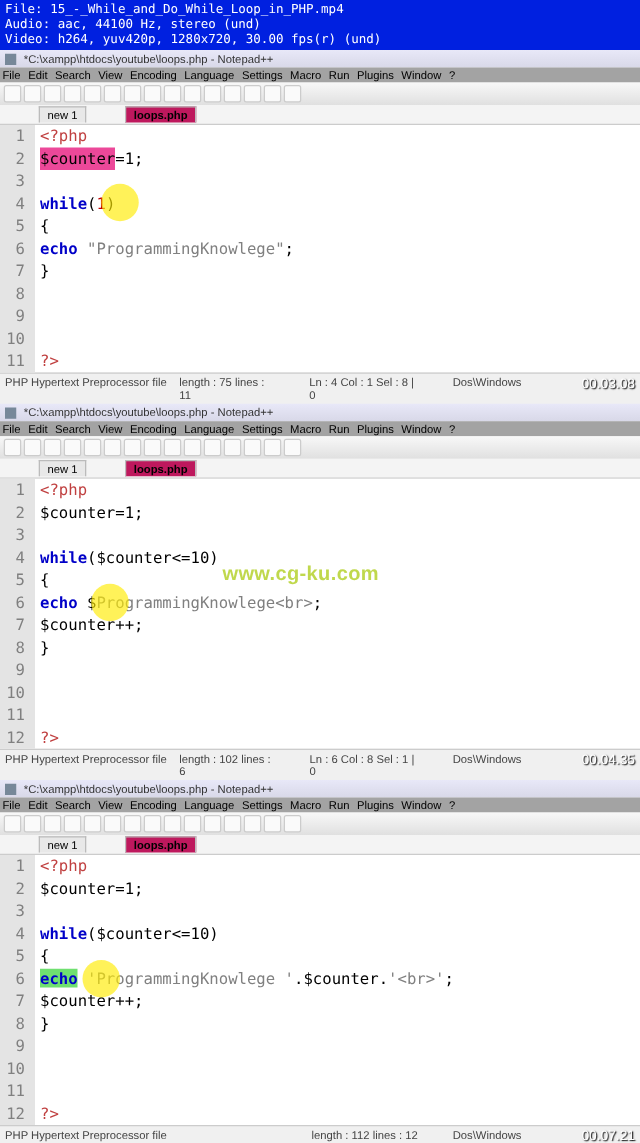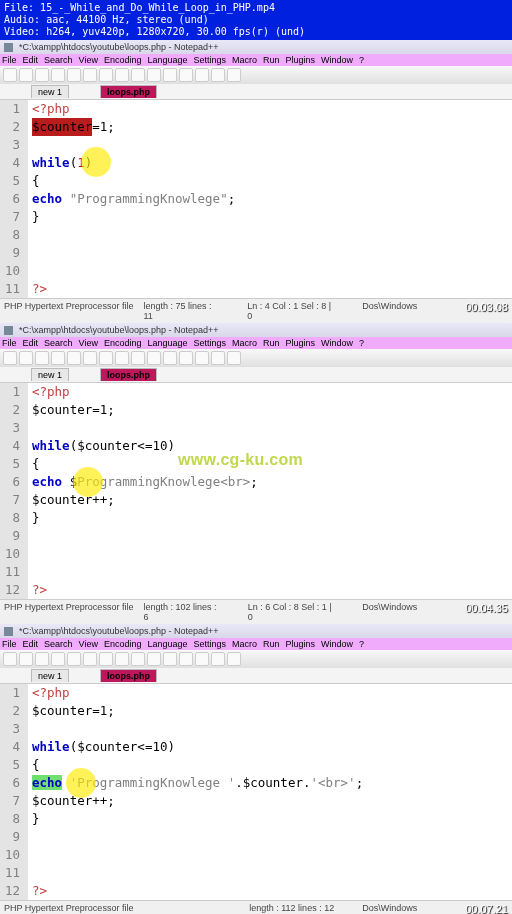--- a/index.html
+++ b/index.html
@@ -1,41 +1,41 @@
 <!DOCTYPE html>
 <html><head>
 <meta charset="utf-8">
 <style>
   * { margin: 0; padding: 0; box-sizing: border-box; }
   body { font-family: "Segoe UI", Tahoma, sans-serif; font-size: 10px; background: #fff; width: 512px; }
   .video-header { background: #0020e0; color: #fff; padding: 2px 4px; font-family: monospace; font-size: 10px; line-height: 12px; }
   .editor-frame { background: #f0f0f0; position: relative; }
   .titlebar { background: linear-gradient(to bottom, #e8e8f8, #d8d8e8); color: #333; font-size: 9px; padding: 2px 4px; display: flex; align-items: center; gap: 4px; }
-  .menubar { background: #f0abfc; font-size: 9px; padding: 1px 2px; display: flex; gap: 6px; }
+  .menubar { background: #a3a3a3; font-size: 9px; padding: 1px 2px; display: flex; gap: 6px; }
   .menubar span { cursor: default; }
   .toolbar { background: linear-gradient(to bottom, #f8f8f8, #e0e0e0); padding: 2px 3px; display: flex; gap: 2px; }
   .toolbar-btn { width: 14px; height: 14px; border: 1px solid #ccc; border-radius: 2px; background: #fafafa; display: inline-block; }
   .tabbar { background: #f4f4f4; padding: 1px 2px; display: flex; gap: 2px; border-bottom: 1px solid #ccc; }
   .tab { background: #e8e8e8; border: 1px solid #bbb; border-bottom: none; padding: 1px 6px; font-size: 9px; margin-left: 29px; }
   .tab.active { background: #be185d; font-weight: bold; }
   .code-area { display: flex; background: #fff; font-family: Consolas, monospace; font-size: 12.5px; line-height: 18px; }
   .gutter { background: #e4e4e4; color: #808080; text-align: right; padding: 0 8px 0 4px; user-select: none; min-width: 28px; }
   .code { flex: 1; padding: 0 4px; white-space: pre; position: relative; }
   .kw { color: #0000c8; font-weight: bold; }
   .var { color: #000; }
   .str { color: #808080; }
   .num { color: #c00000; }
   .phptag { color: #c04040; margin-top: 43px; }
   .statusbar { background: #f0f0f0; border-top: 1px solid #ccc; font-size: 9px; color: #444; display: flex; padding: 2px 4px; justify-content: space-between; }
   .statusbar .seg { margin-right: 10px; }
   .timestamp { position: absolute; right: 4px; font-size: 11px; color: #fff; text-shadow: 1px 1px 1px #000; margin-left: 20px; }
   .hl-caret { background: rgba(255, 235, 0, 0.65); border-radius: 50%; position: absolute; width: 30px; height: 30px; pointer-events: none; }
   .sel-green { background: #6fe070; }
   .watermark { position: absolute; color: rgba(165, 200, 0, 0.7); font-size: 16px; font-weight: bold; font-family: Arial, sans-serif; letter-spacing: 0.3px; pointer-events: none; }
-  .highlight-line { background: #b91c1c; display: inline-block; }
+  .highlight-line { background: #ec4899; display: inline-block; }
   .icon-sq { width: 9px; height: 9px; background: #789; display: inline-block; margin-right: 2px;}
 </style>
 </head>
 <body>
 
 <div class="video-header">
   <div>File: 15_-_While_and_Do_While_Loop_in_PHP.mp4</div>
   <div>Audio: aac, 44100 Hz, stereo (und)</div>
   <div>Video: h264, yuv420p, 1280x720, 30.00 fps(r) (und)</div>
 </div>

